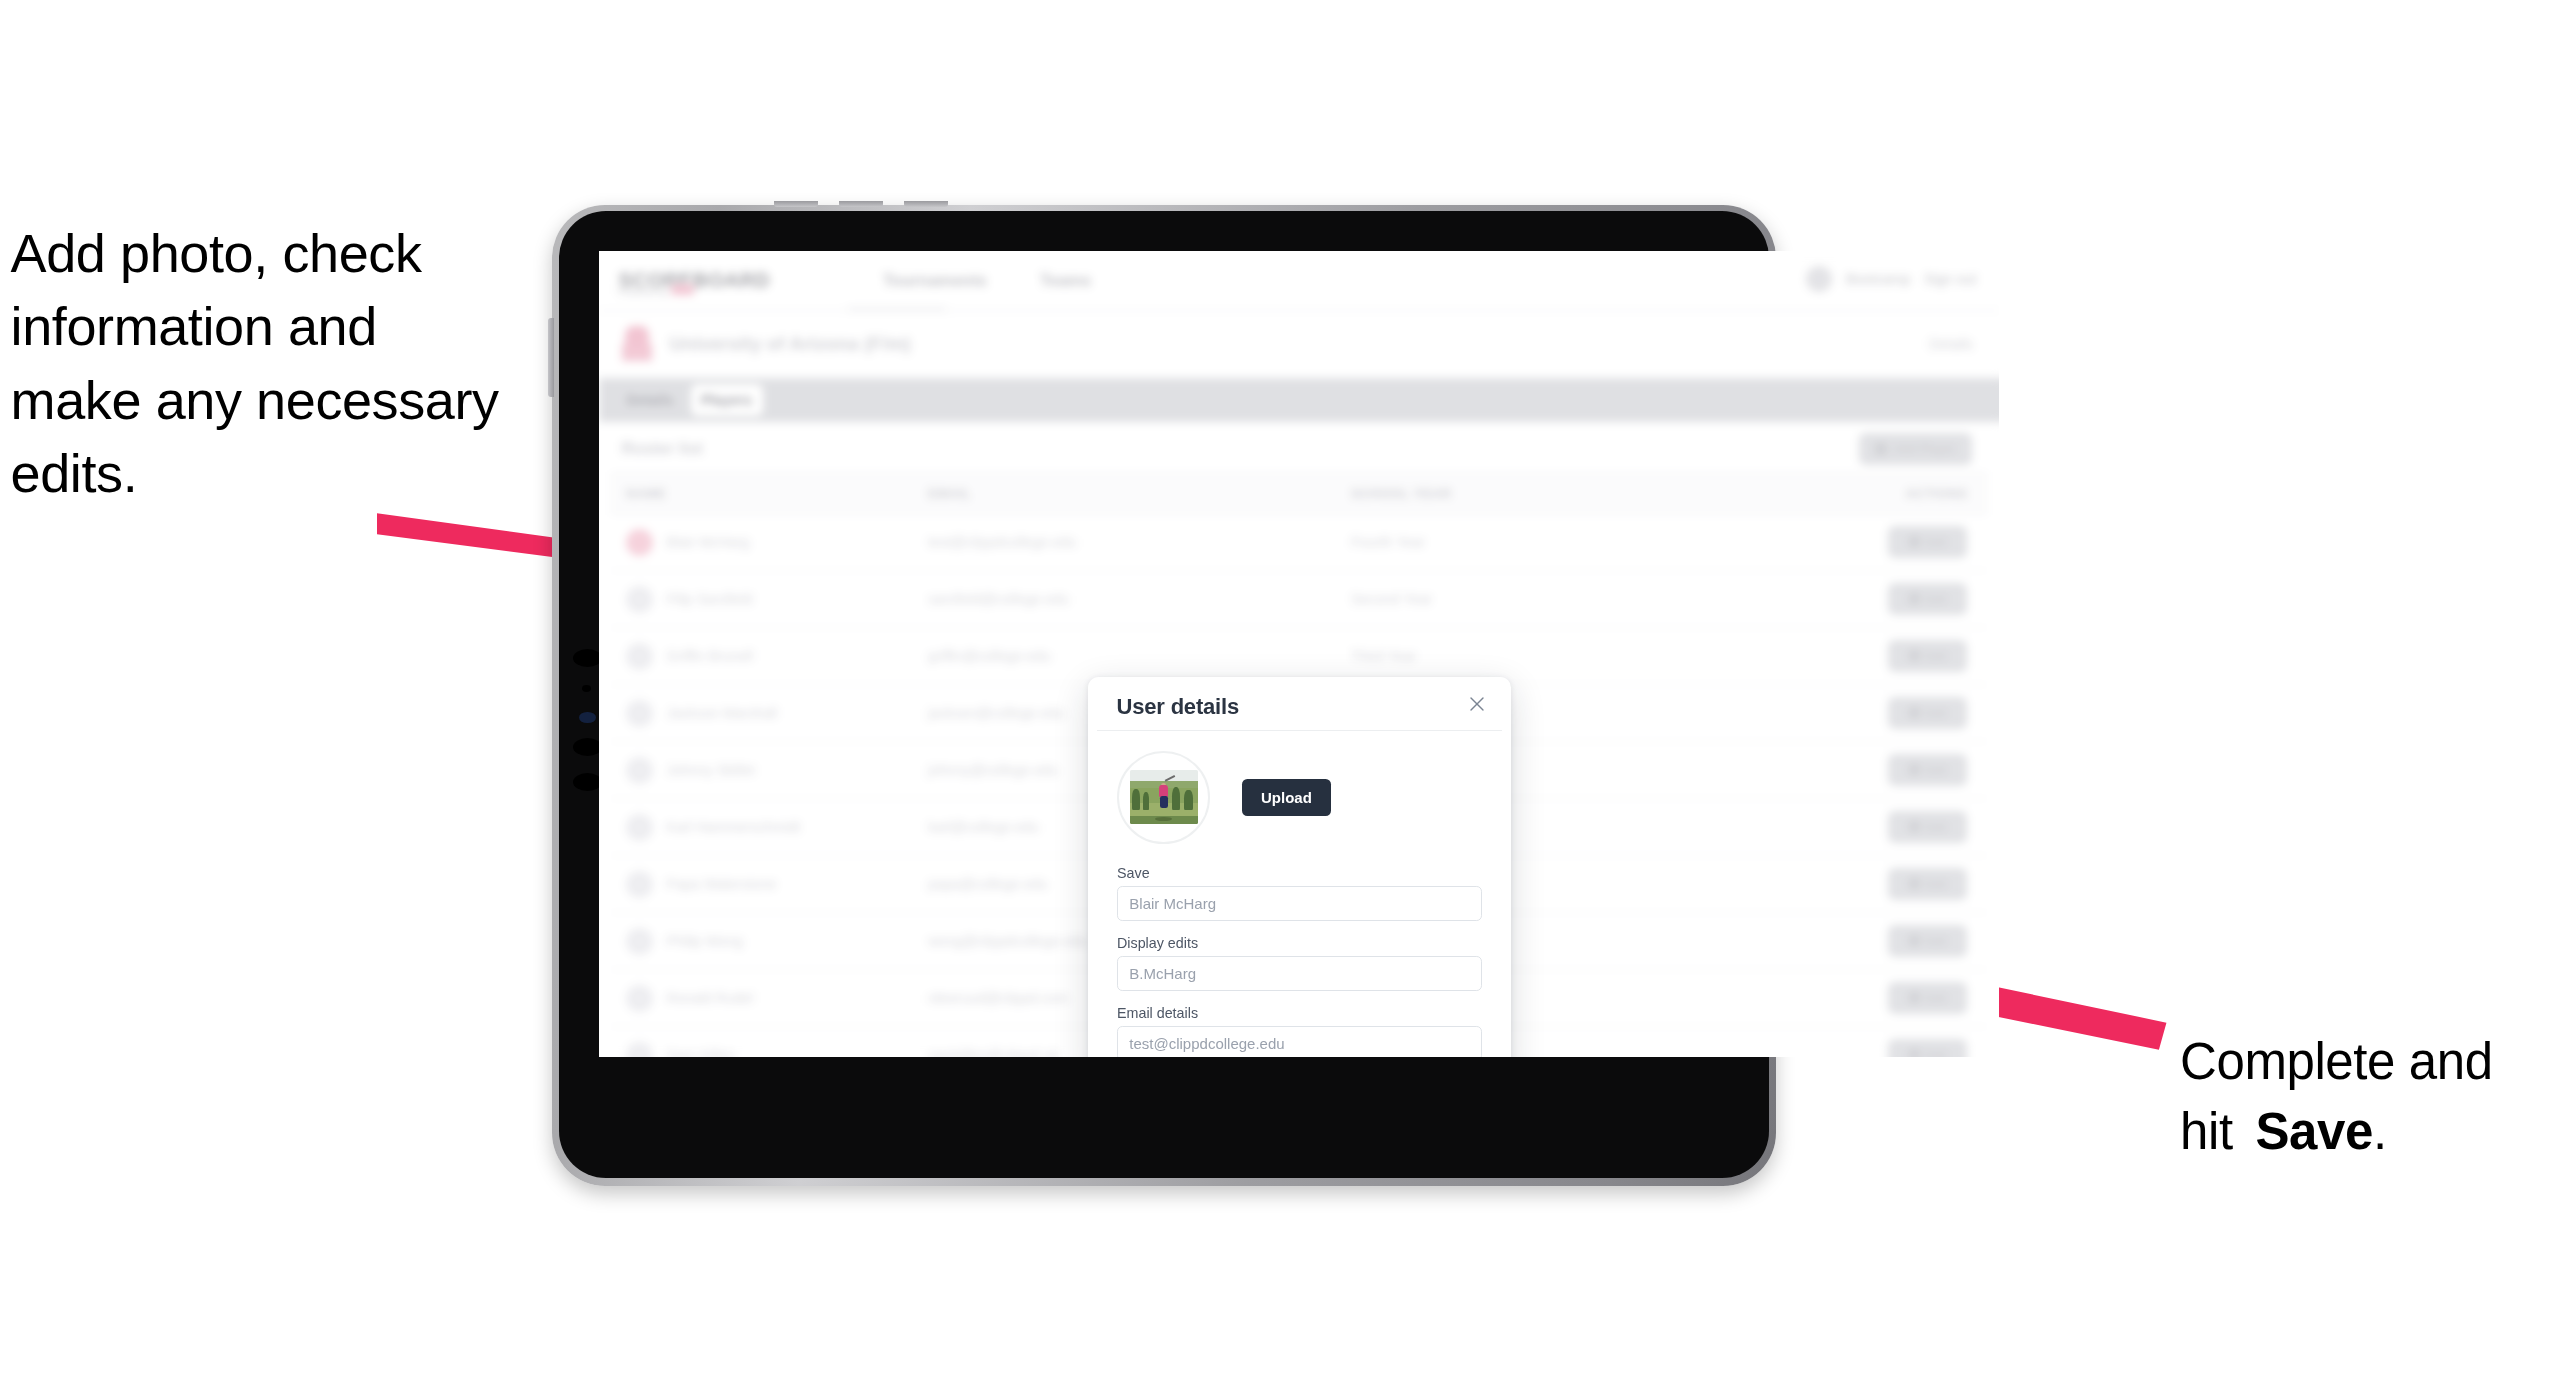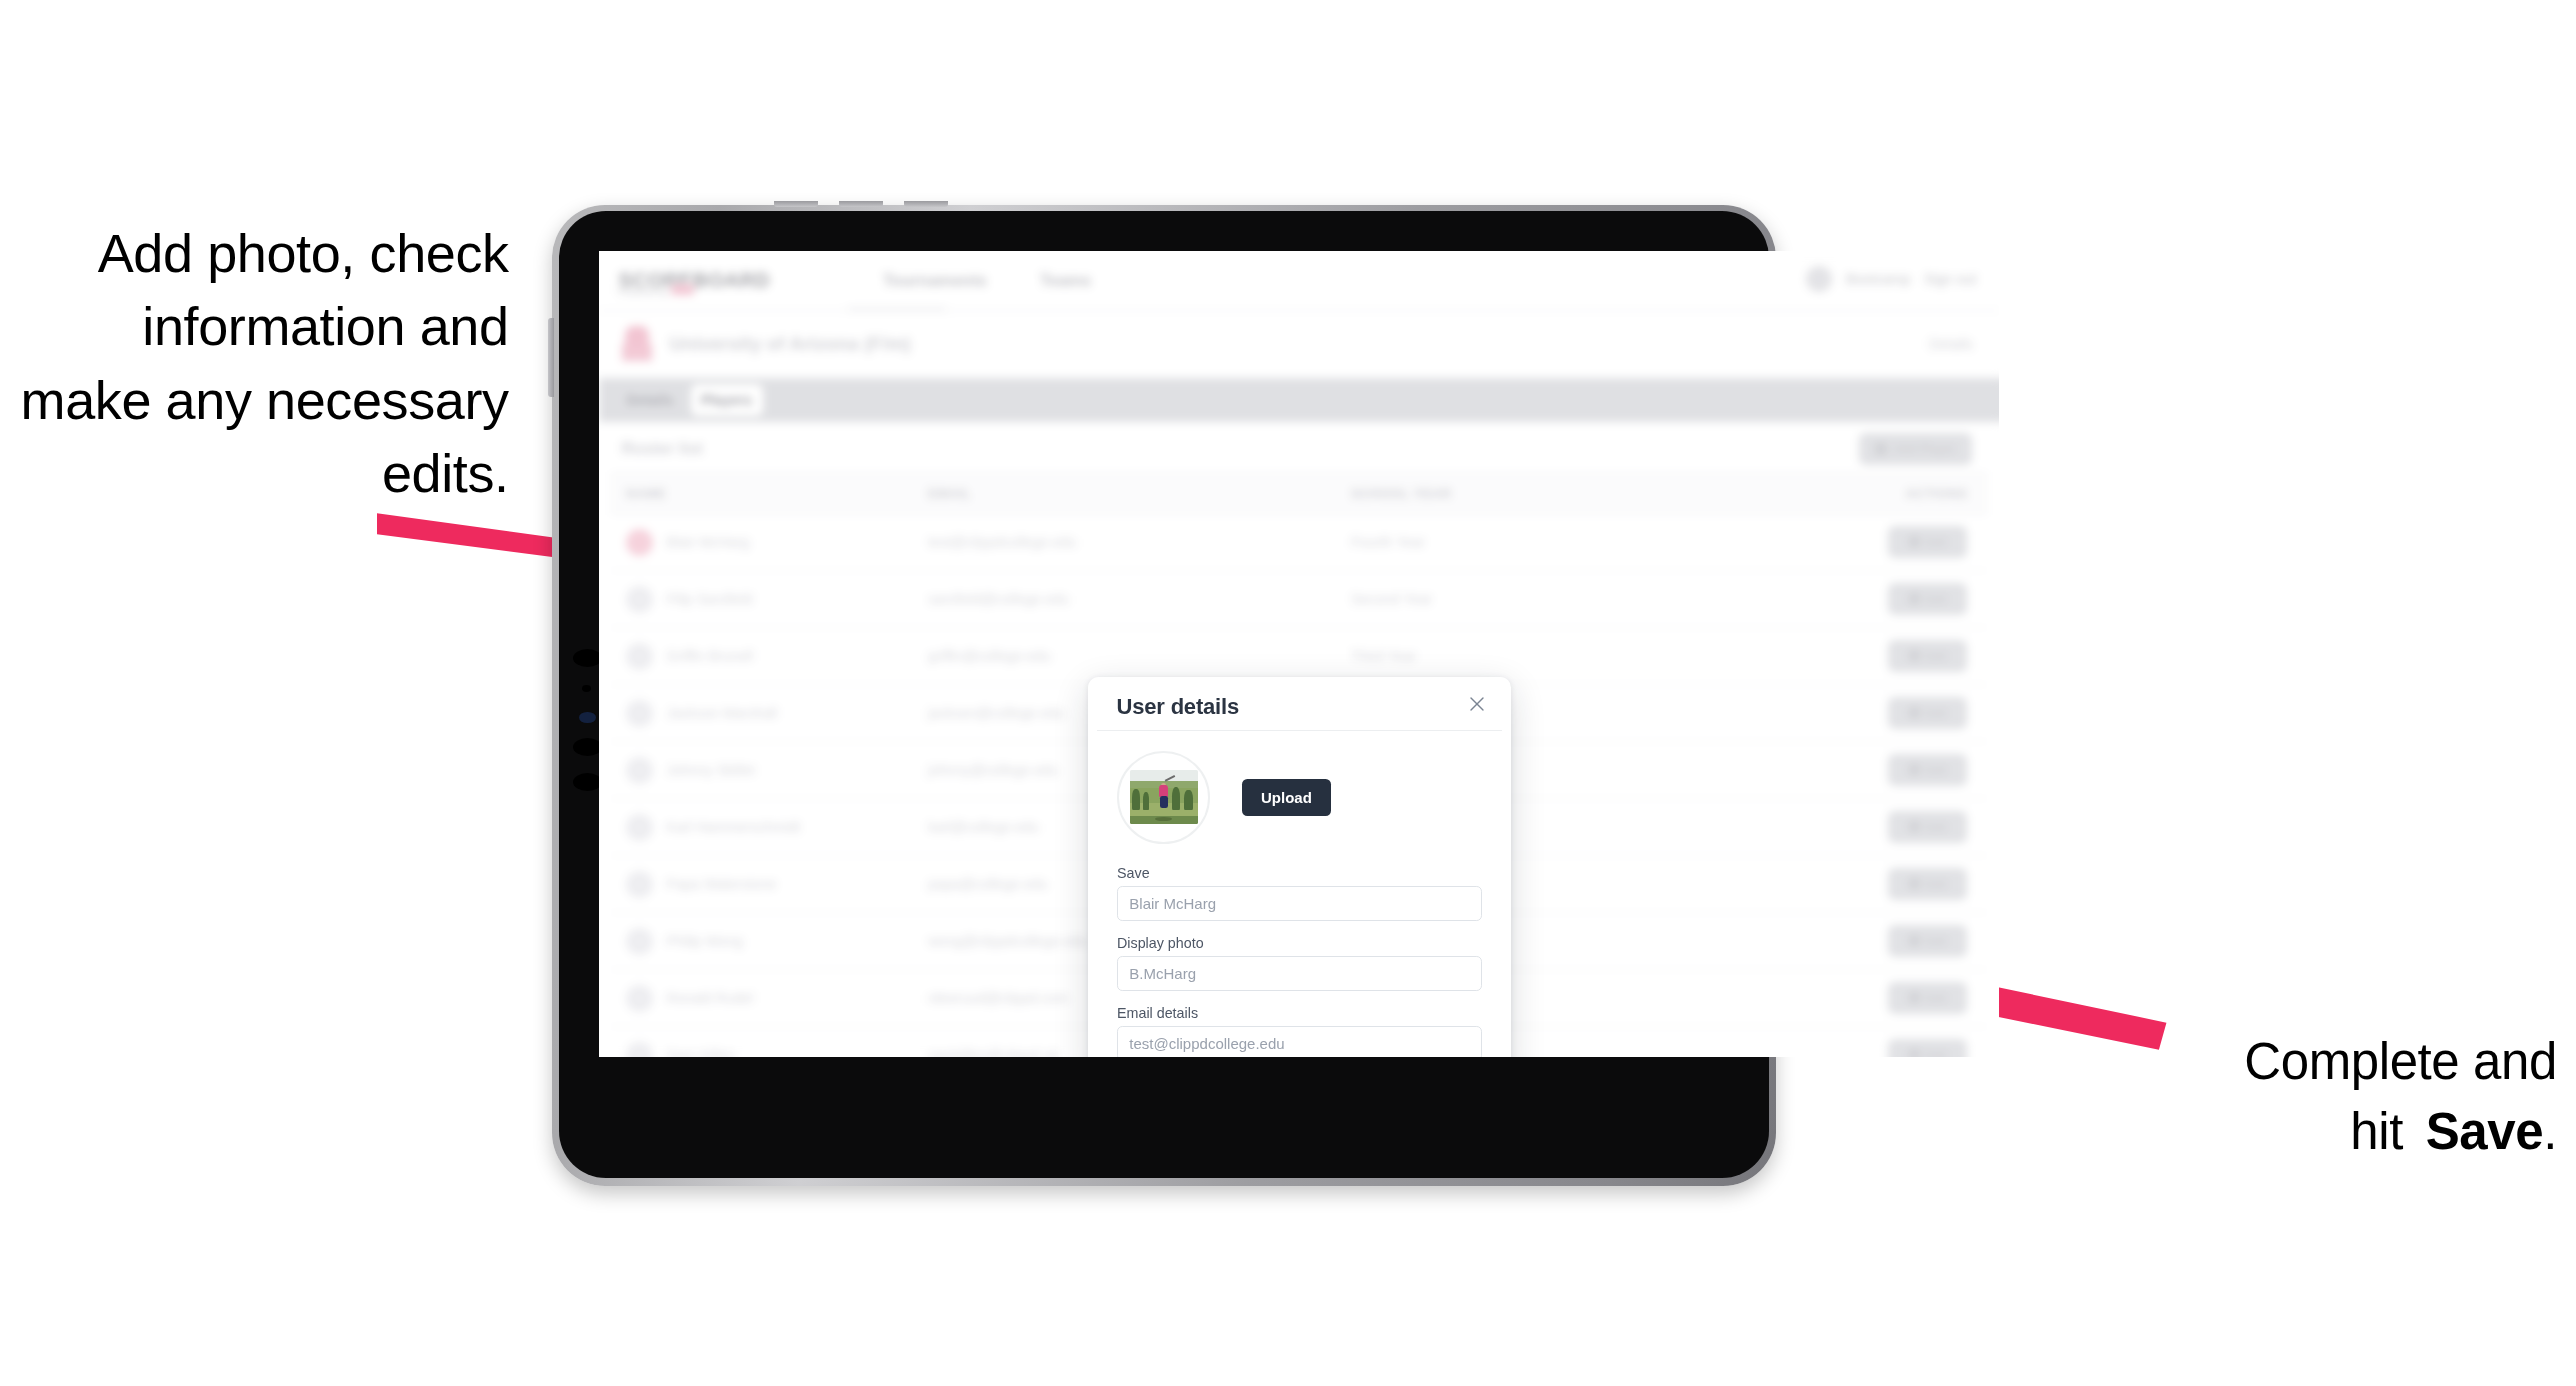--- a/index.html
+++ b/index.html
@@ -12,21 +12,20 @@
     position:relative;
   }
 
   
   .caption{
     position:absolute;
     color:#000000;
     font-family:"Liberation Sans", sans-serif;
     font-weight:400;
     letter-spacing:-0.4px;
-    text-align:right;
   }
   #caption-left{
     left:10.6px; top:217px;
     width:498px;
     font-size:54px;
     line-height:1.36;
   }
   #caption-right{
     left:2180px; top:1027px;
     width:377px;
@@ -501,21 +500,21 @@
               <div id="golfer-body"></div>
               <div id="golfer-legs"></div>
             </div>
           </div>
           <button id="upload-btn">Upload</button>
         </div>
 
         <div class="field-label">Save</div>
         <input class="field-input" type="text" placeholder="Blair McHarg" style="">
 
-        <div class="field-label">Display photo</div>
+        <div class="field-label">Display edits</div>
         <input class="field-input" type="text" placeholder="B.McHarg" style="">
 
         <div class="field-label">Email details</div>
         <input class="field-input" type="text" placeholder="test@clippdcollege.edu" style="">
 
         
         
 
         
 

